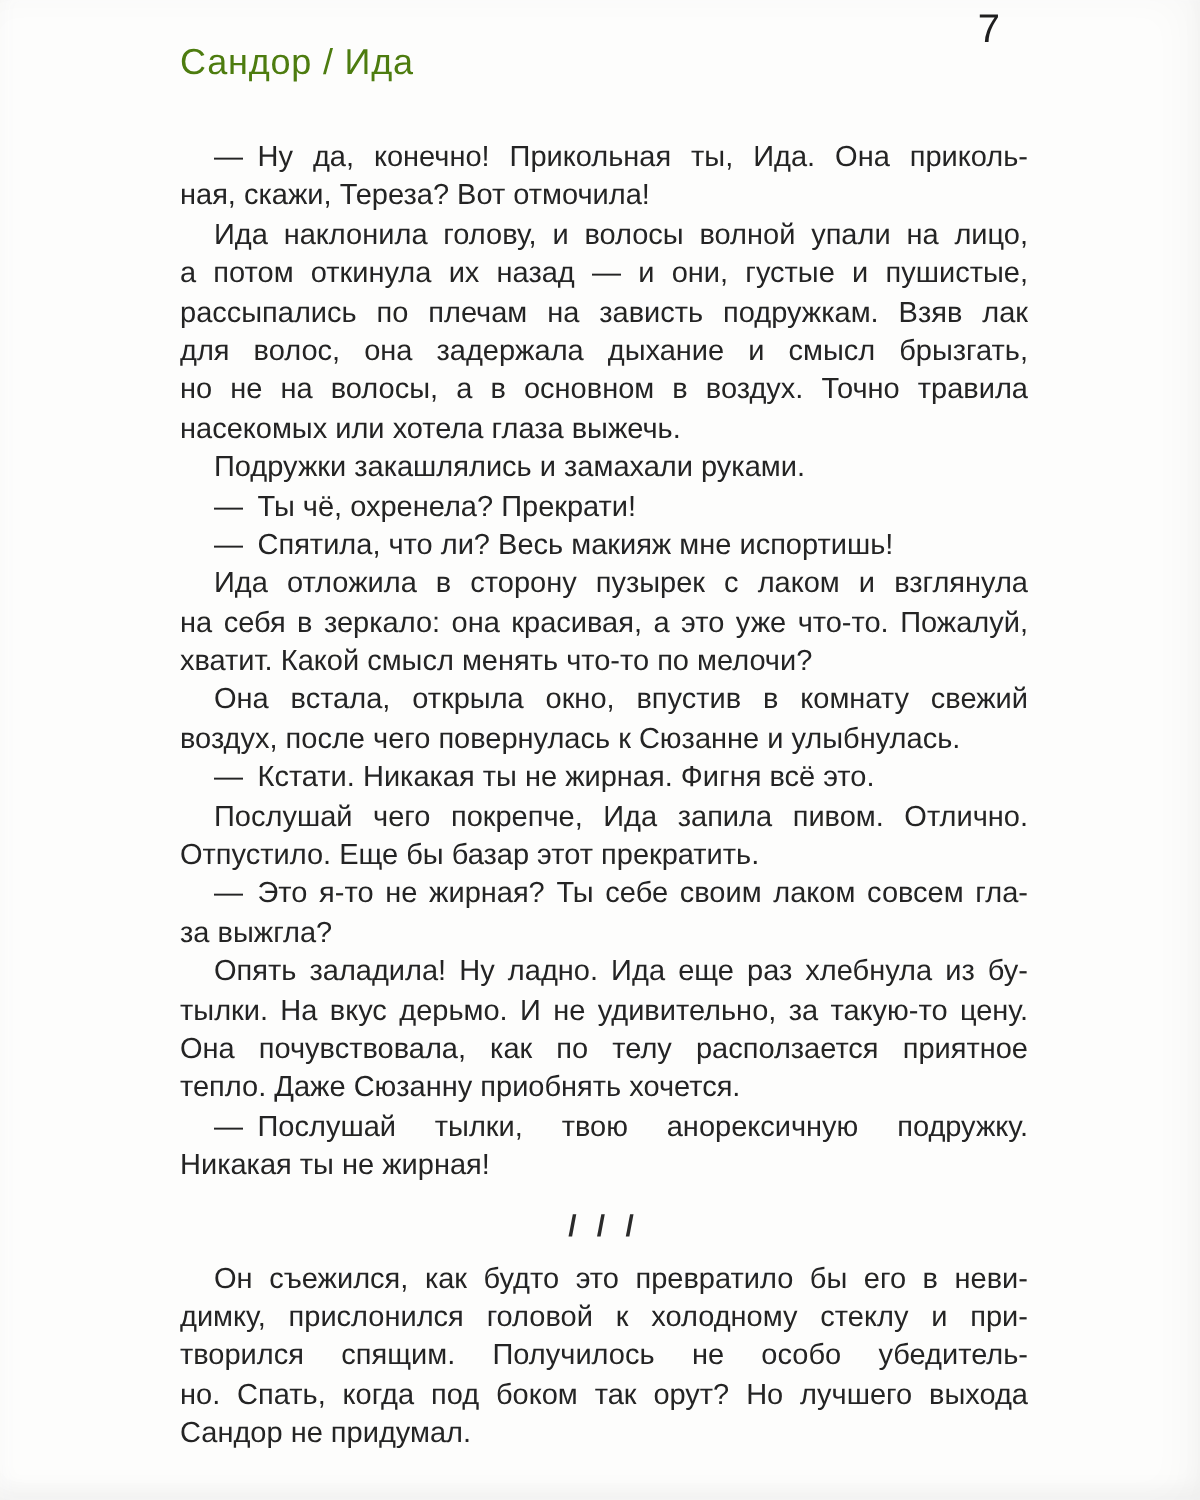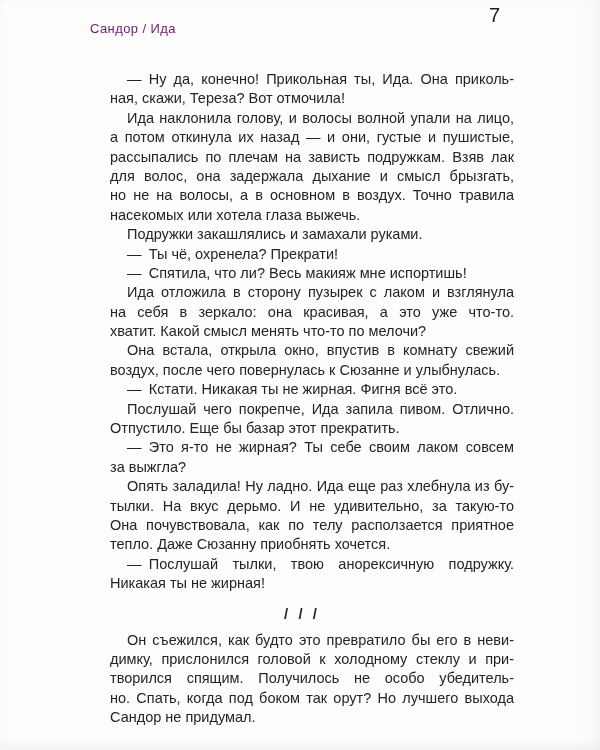--- a/index.html
+++ b/index.html
@@ -25,23 +25,23 @@
     position: absolute;
     top: 0;
     left: 90px;
     width: 424px;
     height: 60px;
   }
   .running-title {
     position: absolute;
     top: 21px;
     left: 0;
-    font-size: 13px;
+    font-size: 18px;
     letter-spacing: 0.4px;
-    color: #701a75;
+    color: #4d7c0f;
   }
   .page-number {
     position: absolute;
     top: 4px;
     right: 14px;
     font-size: 20px;
     color: #1f1f1f;
   }
   .body-text {
     position: absolute;
@@ -51,21 +51,20 @@
     font-size: 14.5px;
     line-height: 19.4px;
     color: var(--text, #242424);
   }
   .para { margin: 0; }
   .line {
     text-align: left;
     white-space: normal;
     overflow: hidden;
     height: 19.4px;
-    margin-left: 20px;
   }
   .line.just {
     text-align: justify;
     text-align-last: justify;
     -moz-text-align-last: justify;
   }
   .line.first { text-indent: 17px; }
   .section-break {
     height: 19px;
     margin: 10px 0 8px 0;

